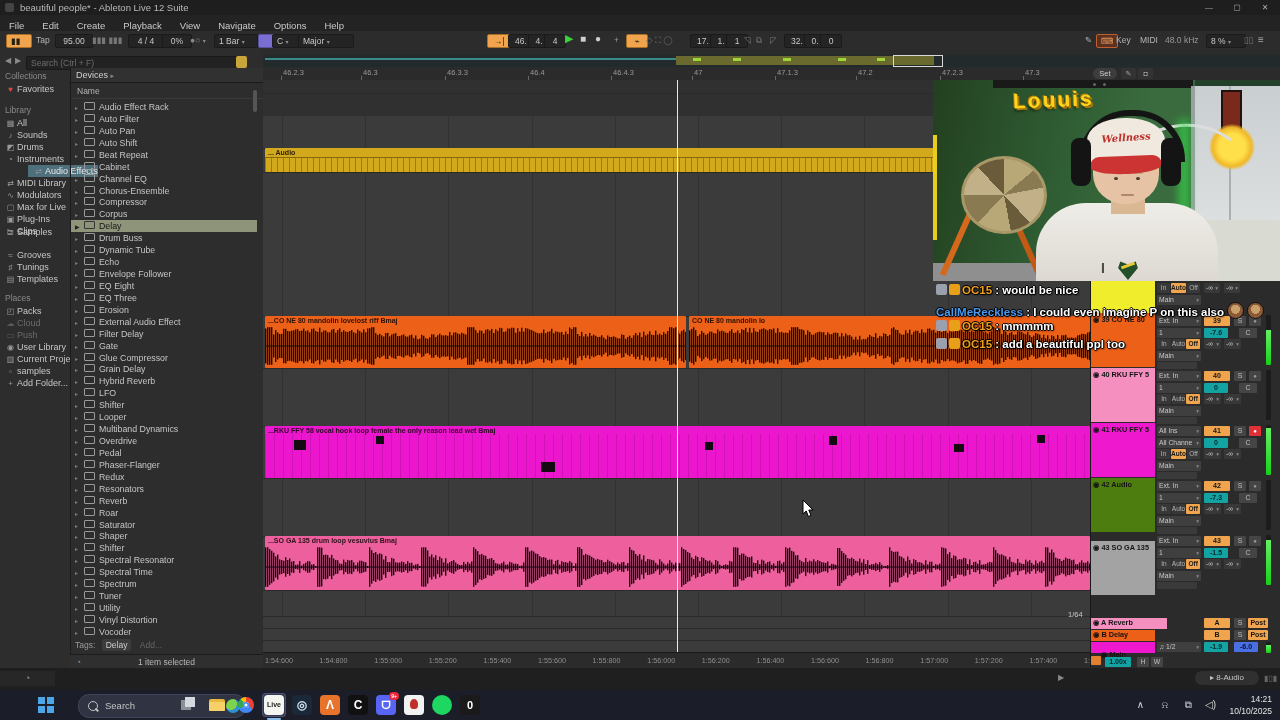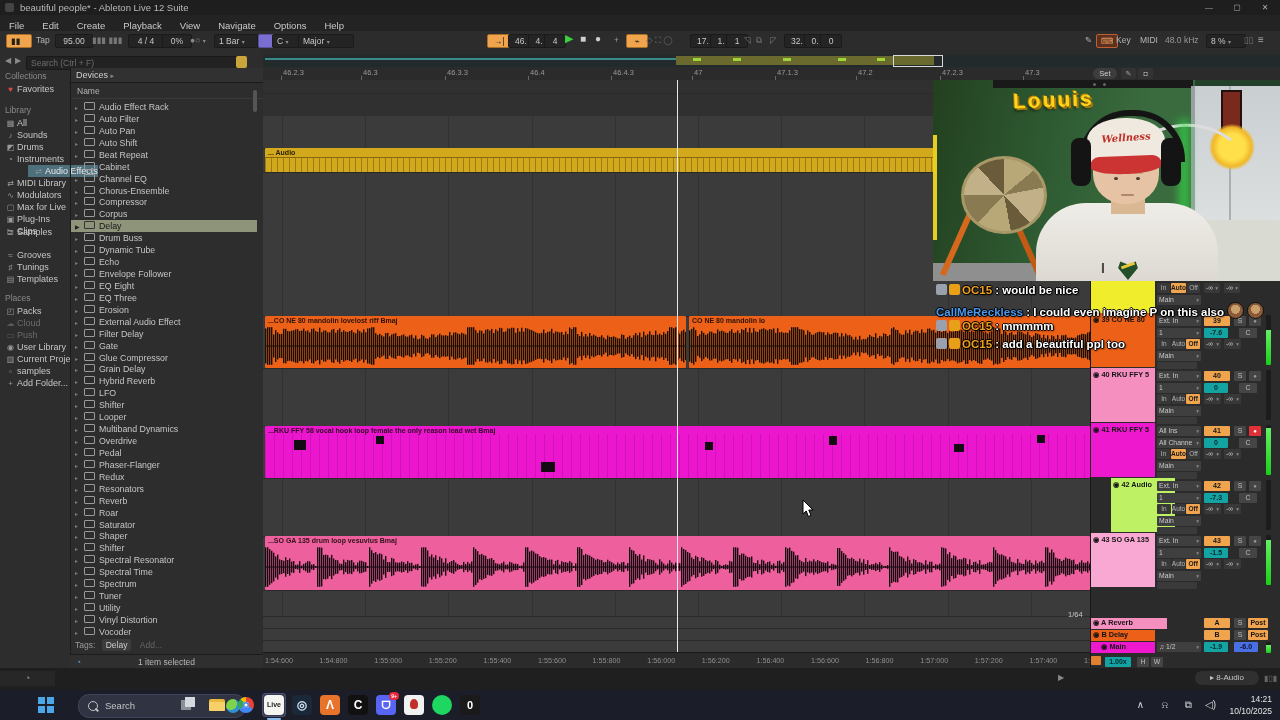--- a/index.html
+++ b/index.html
@@ -1277,21 +1277,21 @@
           <div class="armbtn on" style="left: 158px; top: 3px;">●</div>
           <div class="teal" style="left: 113px; top: 14.6px; width: 24px;">0</div>
           <div class="sbtn" style="left: 148px; top: 14.6px; width: 18px;">C</div>
           <div class="cell" style="left: 113px; top: 26.2px; width: 13px; background: rgb(56, 56, 56);">-∞<span class="cv">▾</span></div>
           <div class="cell" style="left: 133px; top: 26.2px; width: 13px; background: rgb(56, 56, 56);">-∞<span class="cv">▾</span></div>
           <div class="meter" style="left: 175px; top: 2px; height: 50px;">
             <i style="height: 95%;"></i>
           </div>
         </div>
         <div class="mrow" style="top: 398px; height: 54px;">
-          <div class="tcolor" style="background: #bef264; margin-left: 20px;">
+          <div class="tcolor" style="background: #4d7c0f;">
             <div class="tname">◉ 42 Audio</div>
           </div>
           <div class="cell" style="left: 66px; top: 3px; width: 40px;">Ext. In<span class="cv">▾</span></div>
           <div class="cell" style="left: 66px; top: 14.6px; width: 40px;">1<span class="cv">▾</span></div>
           <div class="seg" style="left: 66px; top: 26.2px; width: 44px;">
             <span>In</span>
             <span>Auto</span>
             <span class="on">Off</span>
           </div>
           <div class="cell" style="left: 66px; top: 37.8px; width: 40px;">Main<span class="cv">▾</span></div>
@@ -1301,21 +1301,21 @@
           <div class="armbtn" style="left: 158px; top: 3px;">●</div>
           <div class="teal" style="left: 113px; top: 14.6px; width: 24px;">-7.3</div>
           <div class="sbtn" style="left: 148px; top: 14.6px; width: 18px;">C</div>
           <div class="cell" style="left: 113px; top: 26.2px; width: 13px; background: rgb(56, 56, 56);">-∞<span class="cv">▾</span></div>
           <div class="cell" style="left: 133px; top: 26.2px; width: 13px; background: rgb(56, 56, 56);">-∞<span class="cv">▾</span></div>
           <div class="meter" style="left: 175px; top: 2px; height: 50px;">
             <i style="height: 0%;"></i>
           </div>
         </div>
         <div class="mrow" style="top: 453px; height: 54px;">
-          <div class="tcolor" style="background: #f9a8d4;">
+          <div class="tcolor" style="background: #a3a3a3; margin-top: 8px;">
             <div class="tname">◉ 43 SO GA 135</div>
           </div>
           <div class="cell" style="left: 66px; top: 3px; width: 40px;">Ext. In<span class="cv">▾</span></div>
           <div class="cell" style="left: 66px; top: 14.6px; width: 40px;">1<span class="cv">▾</span></div>
           <div class="seg" style="left: 66px; top: 26.2px; width: 44px;">
             <span>In</span>
             <span>Auto</span>
             <span class="on">Off</span>
           </div>
           <div class="cell" style="left: 66px; top: 37.8px; width: 40px;">Main<span class="cv">▾</span></div>
@@ -1342,21 +1342,21 @@
         <div class="mrow" style="top: 550px; height: 11px;">
           <div class="tcolor" style="background: rgb(237, 96, 23); width: 64px;">
             <div class="tname" style="top: 0px;">◉ B Delay</div>
           </div>
           <div class="badge" style="left: 113px; top: 0px; width: 26px;">B</div>
           <div class="sbtn" style="left: 143px; top: 0px;">S</div>
           <div class="badge" style="left: 157px; top: 0px; width: 20px;">Post</div>
         </div>
         <div class="mrow" style="top: 562px; height: 11px;">
           <div class="tcolor" style="background: rgb(238, 24, 207); width: 64px;">
-            <div class="tname" style="top: 0px; margin-left: 8px;">◉ Main</div>
+            <div class="tname" style="top: 8px; margin-left: 8px;">◉ Main</div>
           </div>
           <div class="cell" style="left: 66px; top: 0px; width: 40px;">♫ 1/2<span class="cv">▾</span></div>
           <div class="teal" style="left: 113px; top: 0px; width: 24px;">-1.9</div>
           <div class="bluec" style="left: 143px; top: 0px; width: 24px;">-6.0</div>
           <div class="meter" style="left: 175px; top: 0px; height: 11px;">
             <i style="height: 70%;"></i>
           </div>
         </div>
         <div class="mrow" style="top: 576px; height: 12px;">
           <div style="left: 1px; top: 1px; width: 10px; height: 9px; background: rgb(224, 128, 48); border-radius: 1px;"></div>

